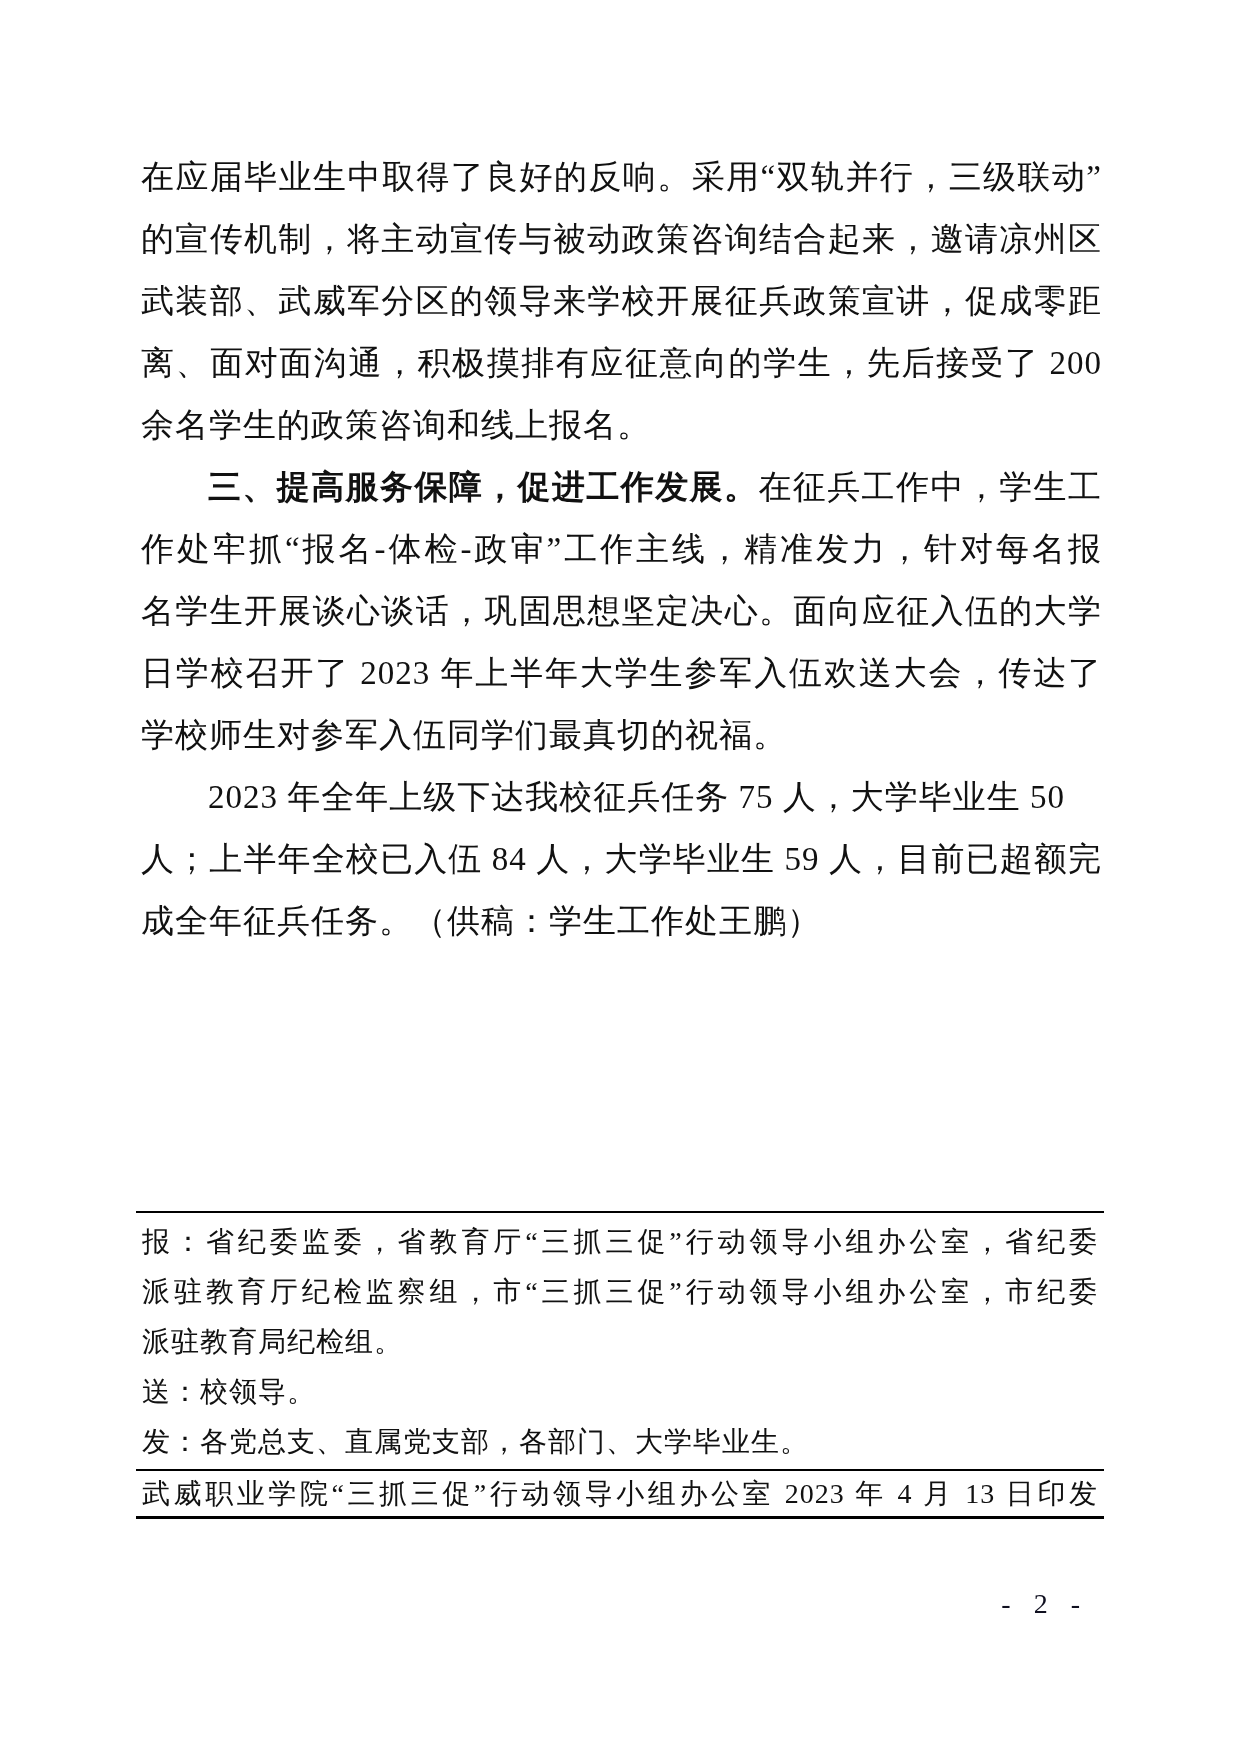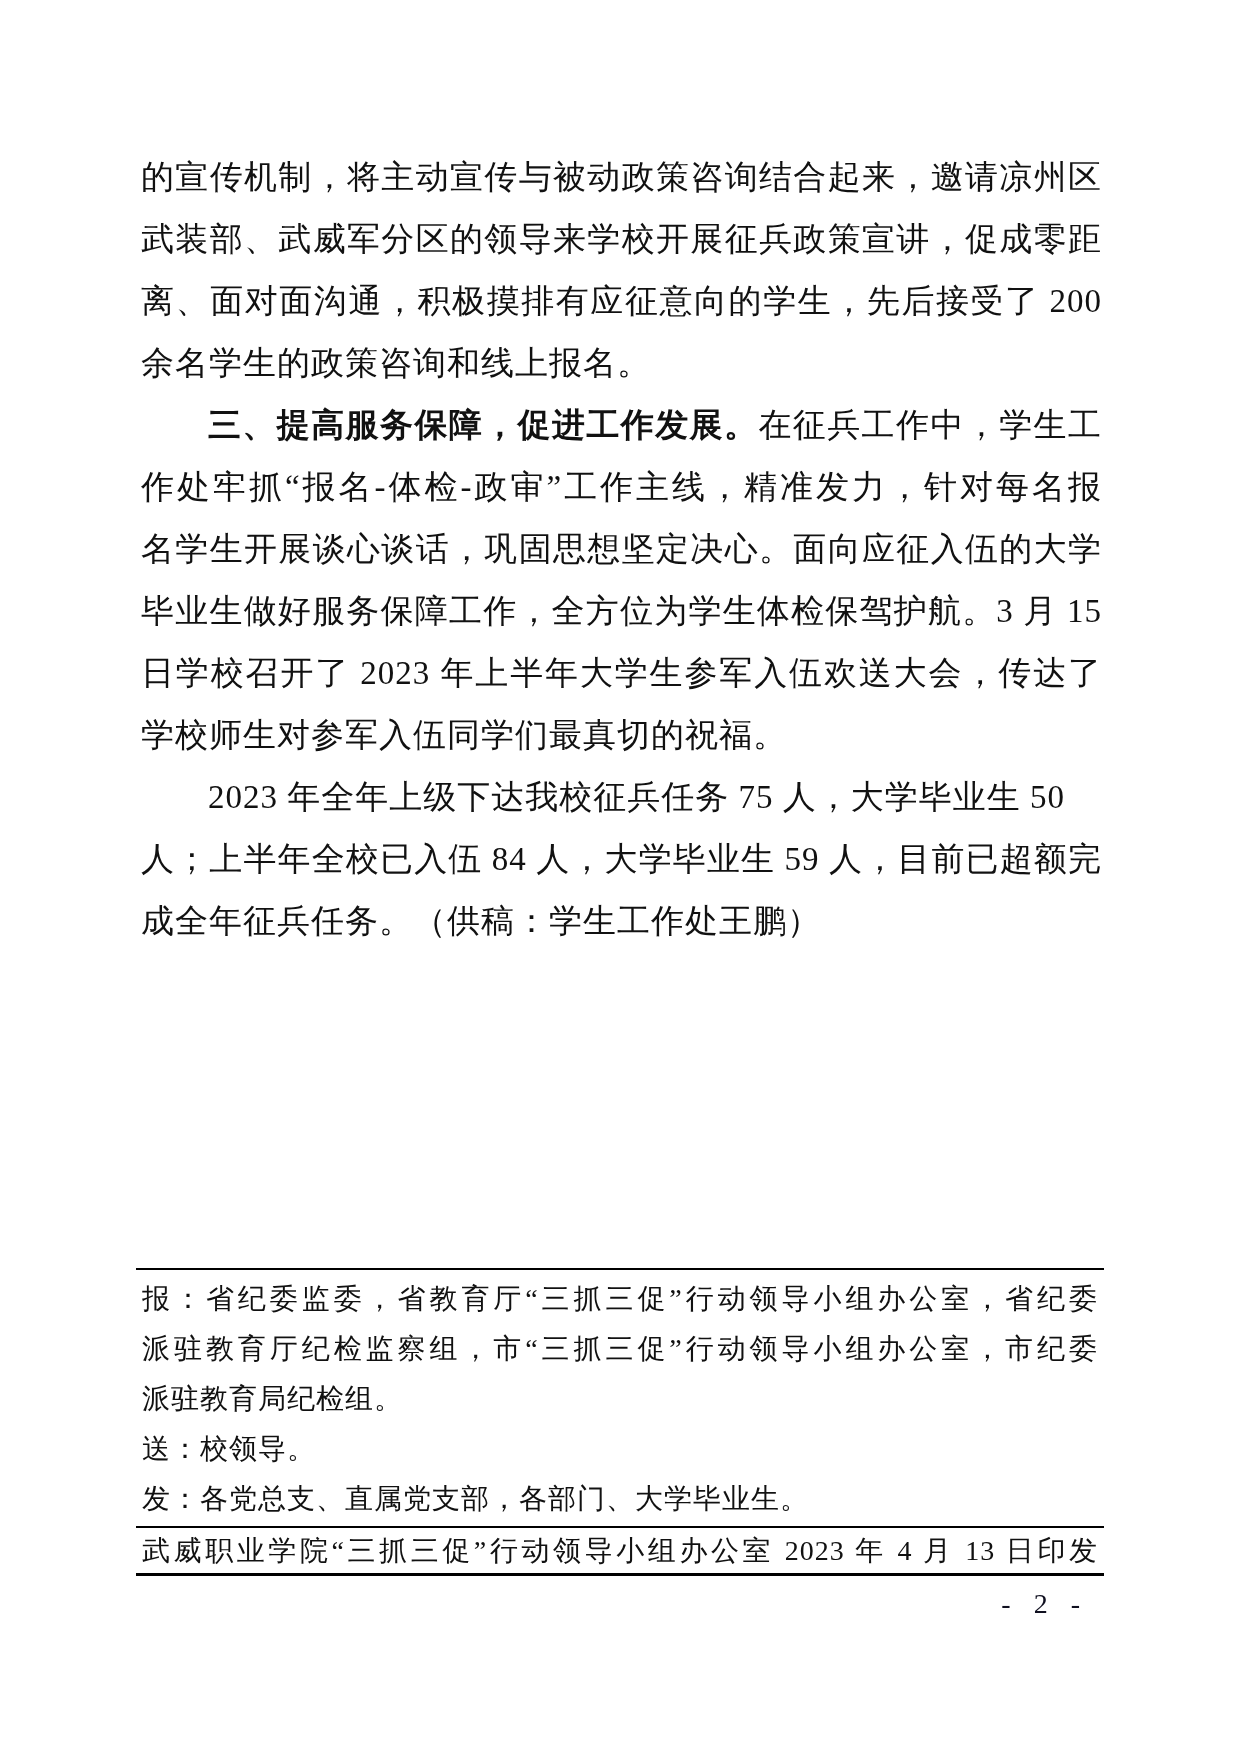--- a/index.html
+++ b/index.html
@@ -40,21 +40,21 @@
     text-indent: 67px;
   }
   .bold-seg {
     font-weight: bold;
     margin-top: 48px;
   }
   
   .footer-block {
     position: absolute;
     left: 136px;
-    top: 1268px;
+    top: 1211px;
     width: 968px;
     font-size: 28px;
   }
   .rule {
     border: none;
     border-top: 2px solid #000000;
     height: 0;
     margin: 0;
   }
   .rule.thick {
@@ -93,32 +93,32 @@
     letter-spacing: 8px;
     color: #101020;
   }
 </style>
 </head>
 <body>
 
 <div class="page">
 
   <div class="main-text">
+    <div class="line">在应届毕业生中取得了良好的反响。采用“双轨并行，三级联动”</div>
     <div class="line">的宣传机制，将主动宣传与被动政策咨询结合起来，邀请凉州区</div>
     <div class="line">武装部、武威军分区的领导来学校开展征兵政策宣讲，促成零距</div>
     <div class="line">离、面对面沟通，积极摸排有应征意向的学生，先后接受了 200</div>
     <div class="line natural">余名学生的政策咨询和线上报名。</div>
 
     <div class="line indent">
       <span class="bold-seg">三、提高服务保障，促进工作发展。</span><span>在征兵工作中，学生工</span>
     </div>
 
     <div class="line">作处牢抓“报名-体检-政审”工作主线，精准发力，针对每名报</div>
     <div class="line">名学生开展谈心谈话，巩固思想坚定决心。面向应征入伍的大学</div>
-    <div class="line">毕业生做好服务保障工作，全方位为学生体检保驾护航。3 月 15</div>
     <div class="line">日学校召开了 2023 年上半年大学生参军入伍欢送大会，传达了</div>
     <div class="line natural">学校师生对参军入伍同学们最真切的祝福。</div>
 
     <div class="line natural indent">2023 年全年上级下达我校征兵任务 75 人，大学毕业生 50</div>
     <div class="line">人；上半年全校已入伍 84 人，大学毕业生 59 人，目前已超额完</div>
     <div class="line natural">成全年征兵任务。（供稿：学生工作处王鹏）</div>
   </div>
 
   <div class="footer-block">
     <div class="rule"></div>

